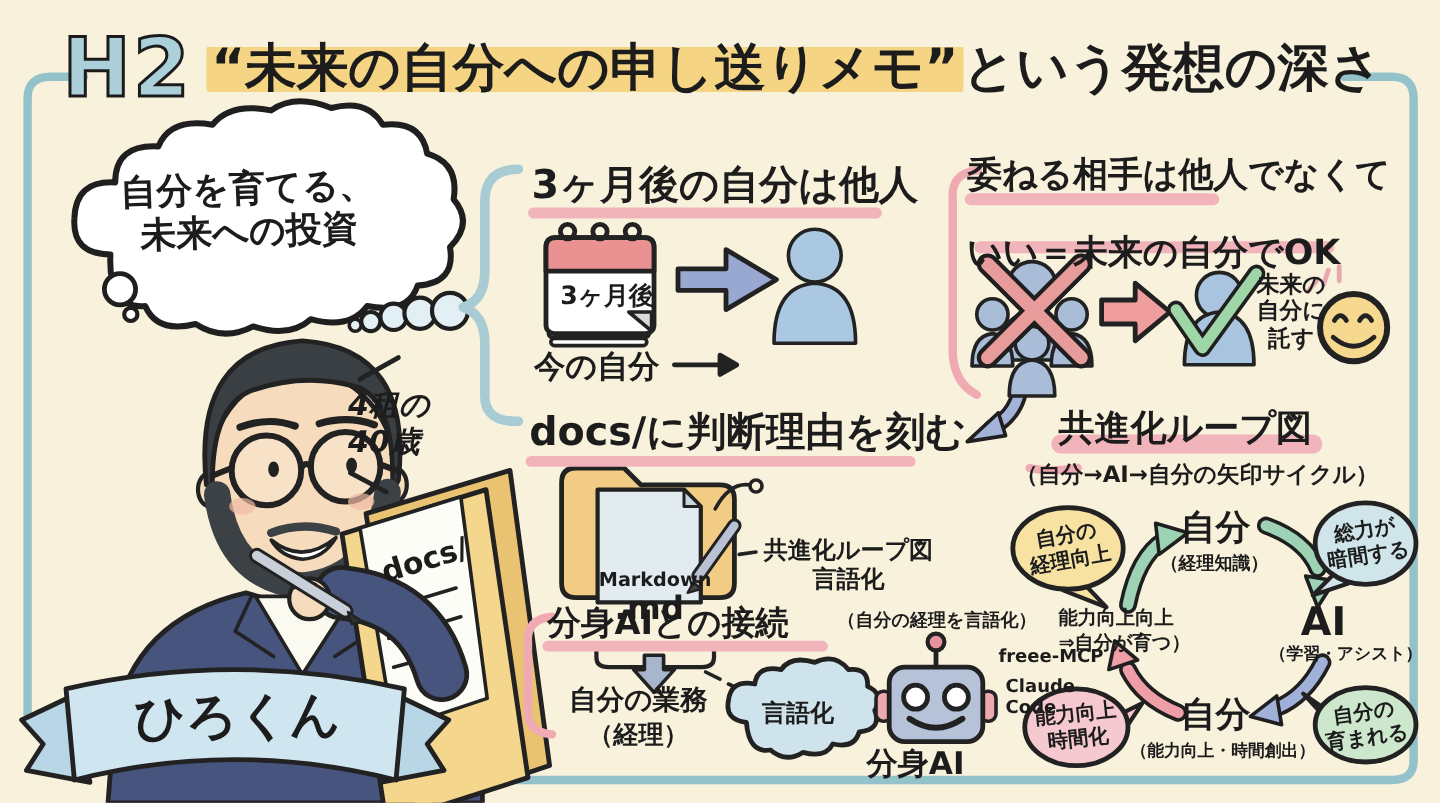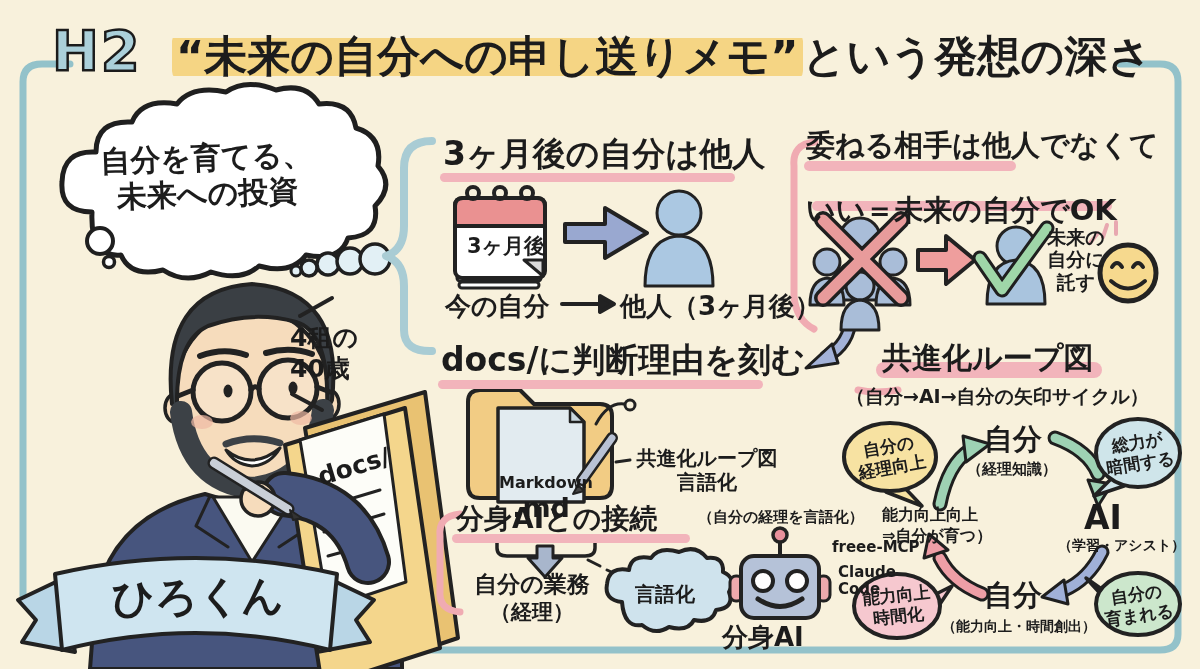--- a/index.html
+++ b/index.html
@@ -15,21 +15,21 @@
   .ctr{text-align:center;}
   svg{display:block;}
   #art{position:absolute;left:0;top:0;z-index:1;}
   .z2{z-index:2;} .z3{z-index:3;}
   .underline-pink{background:#f2b4bb;border-radius:6px;height:9px;}
   .hl{
     background:linear-gradient(180deg, rgba(0,0,0,0) 14%, #f5d584 14%, #f5d584 90%, rgba(0,0,0,0) 90%);
     border-radius:10px;padding:0 4px;
   }
   .h2-badge{
-    font-size:56px;font-weight:800;color:#abd0da;
+    font-size:68px;font-weight:800;color:#abd0da;
     -webkit-text-stroke:2.5px #1b1b1b;letter-spacing:2px;
   }
   .title-line{font-size:43px;font-weight:800;letter-spacing:0px;}
   .bubble-txt{font-size:17px;line-height:1.25;}
 </style>
 </head>
 <body>
 
 <div id="canvas">
 
@@ -289,34 +289,33 @@
   <div class="abs z3 h2-badge nowrap" style="left:52px;top:18px;">H2</div>
   <div class="abs z3 title-line nowrap" style="left:172px;top:28px;">
     <span class="hl">“未来の自分への申し送りメモ”</span><span>という発想の深さ</span>
   </div>
 
   <div class="abs z3 txt ctr" style="left:72px;top:140px;width:270px;font-size:30px;transform:rotate(-2deg);">
     <div>自分を育てる、</div>
     <div>未来への投資</div>
   </div>
 
-  <div class="abs z3 txt" style="left:290px;top:322px;font-size:25px;line-height:1.25;">
+  <div class="abs z3 txt" style="left:290px;top:322px;font-size:25px;line-height:1.25;font-style:italic;">
     <div>4租の</div>
     <div>40歳</div>
   </div>
 
   <div class="abs z3 txt ctr" style="left:312px;top:452px;width:84px;font-size:25px;transform:rotate(-17deg);">docs/</div>
 
   <div class="abs z3 txt ctr" style="left:70px;top:572px;width:256px;font-size:42px;transform:rotate(-1deg);">ひろくん</div>
 
   <div class="abs z3 txt nowrap" style="left:443px;top:134px;font-size:33px;">3ヶ月後の自分は他人</div>
   <div class="abs z2 underline-pink" style="left:440px;top:173px;width:295px;"></div>
   <div class="abs z3 txt ctr" style="left:457px;top:234px;width:98px;font-size:21px;">3ヶ月後</div>
   <div class="abs z3 txt nowrap" style="left:445px;top:291px;font-size:26px;">今の自分</div>
-  <div class="abs z3 txt nowrap" style="left:620px;top:291px;font-size:26px;">他人（3ヶ月後）</div>
 
   <div class="abs z3 txt nowrap" style="left:441px;top:340px;font-size:33px;">docs/に判断理由を刻む</div>
   <div class="abs z2 underline-pink" style="left:438px;top:380px;width:325px;"></div>
   <div class="abs z3 txt ctr" style="left:499px;top:428px;width:84px;font-size:16px;margin-top:45px;">
     <div>Markdown</div>
     <div style="font-size:27px;">.md</div>
   </div>
   <div class="abs z3 txt ctr" style="left:632px;top:446px;width:150px;font-size:20px;line-height:1.2;">
     <div>共進化ループ図</div>
     <div>言語化</div>

